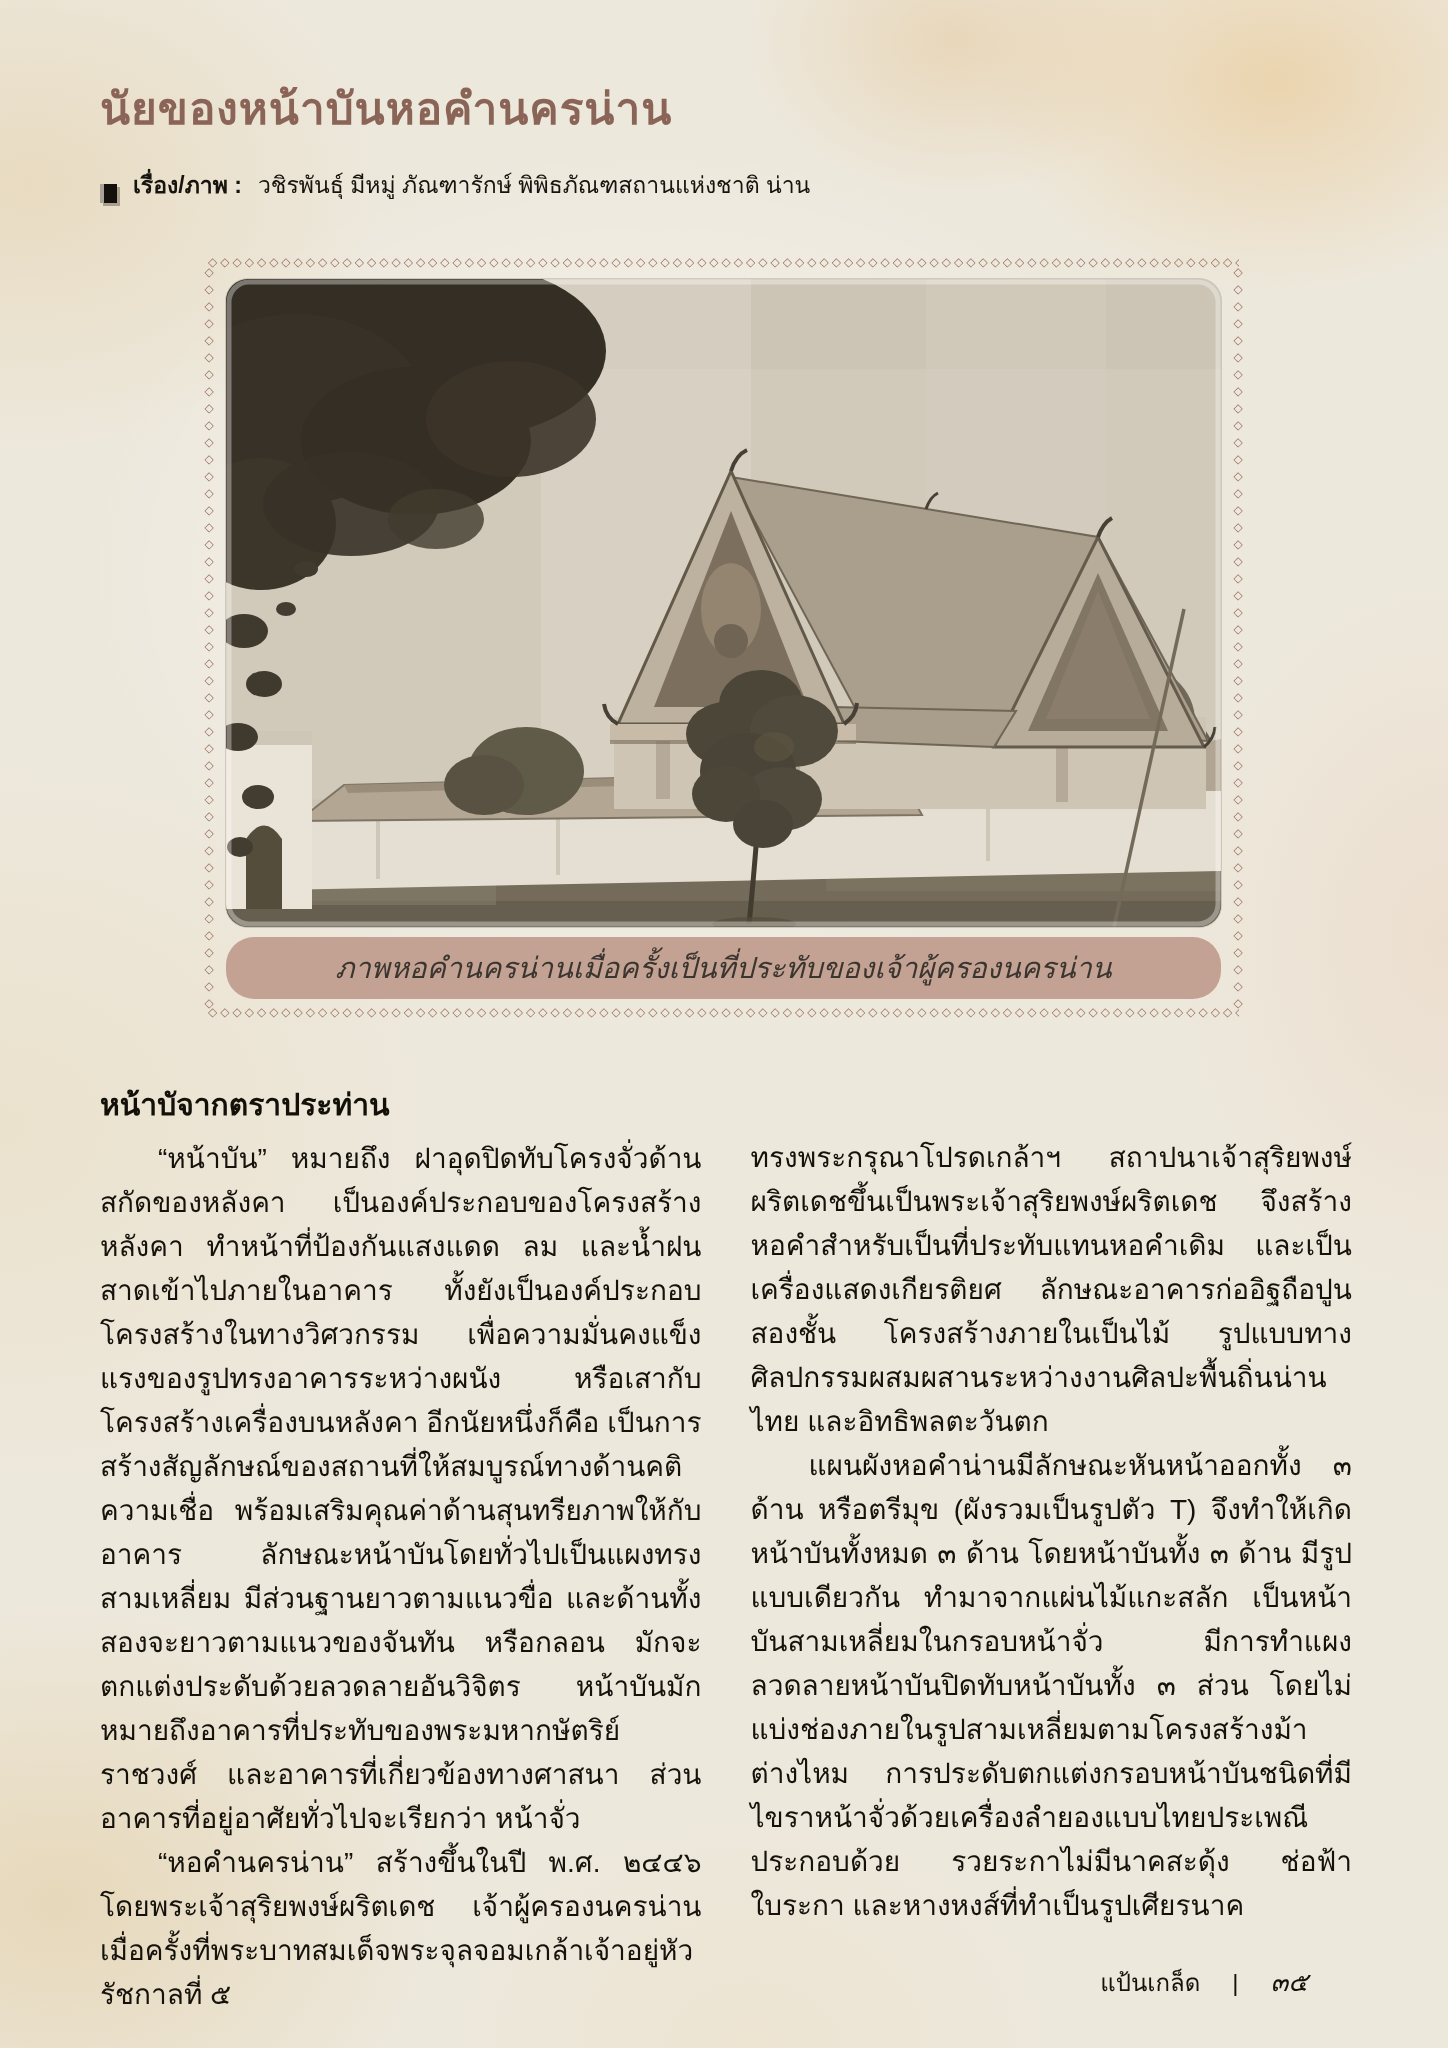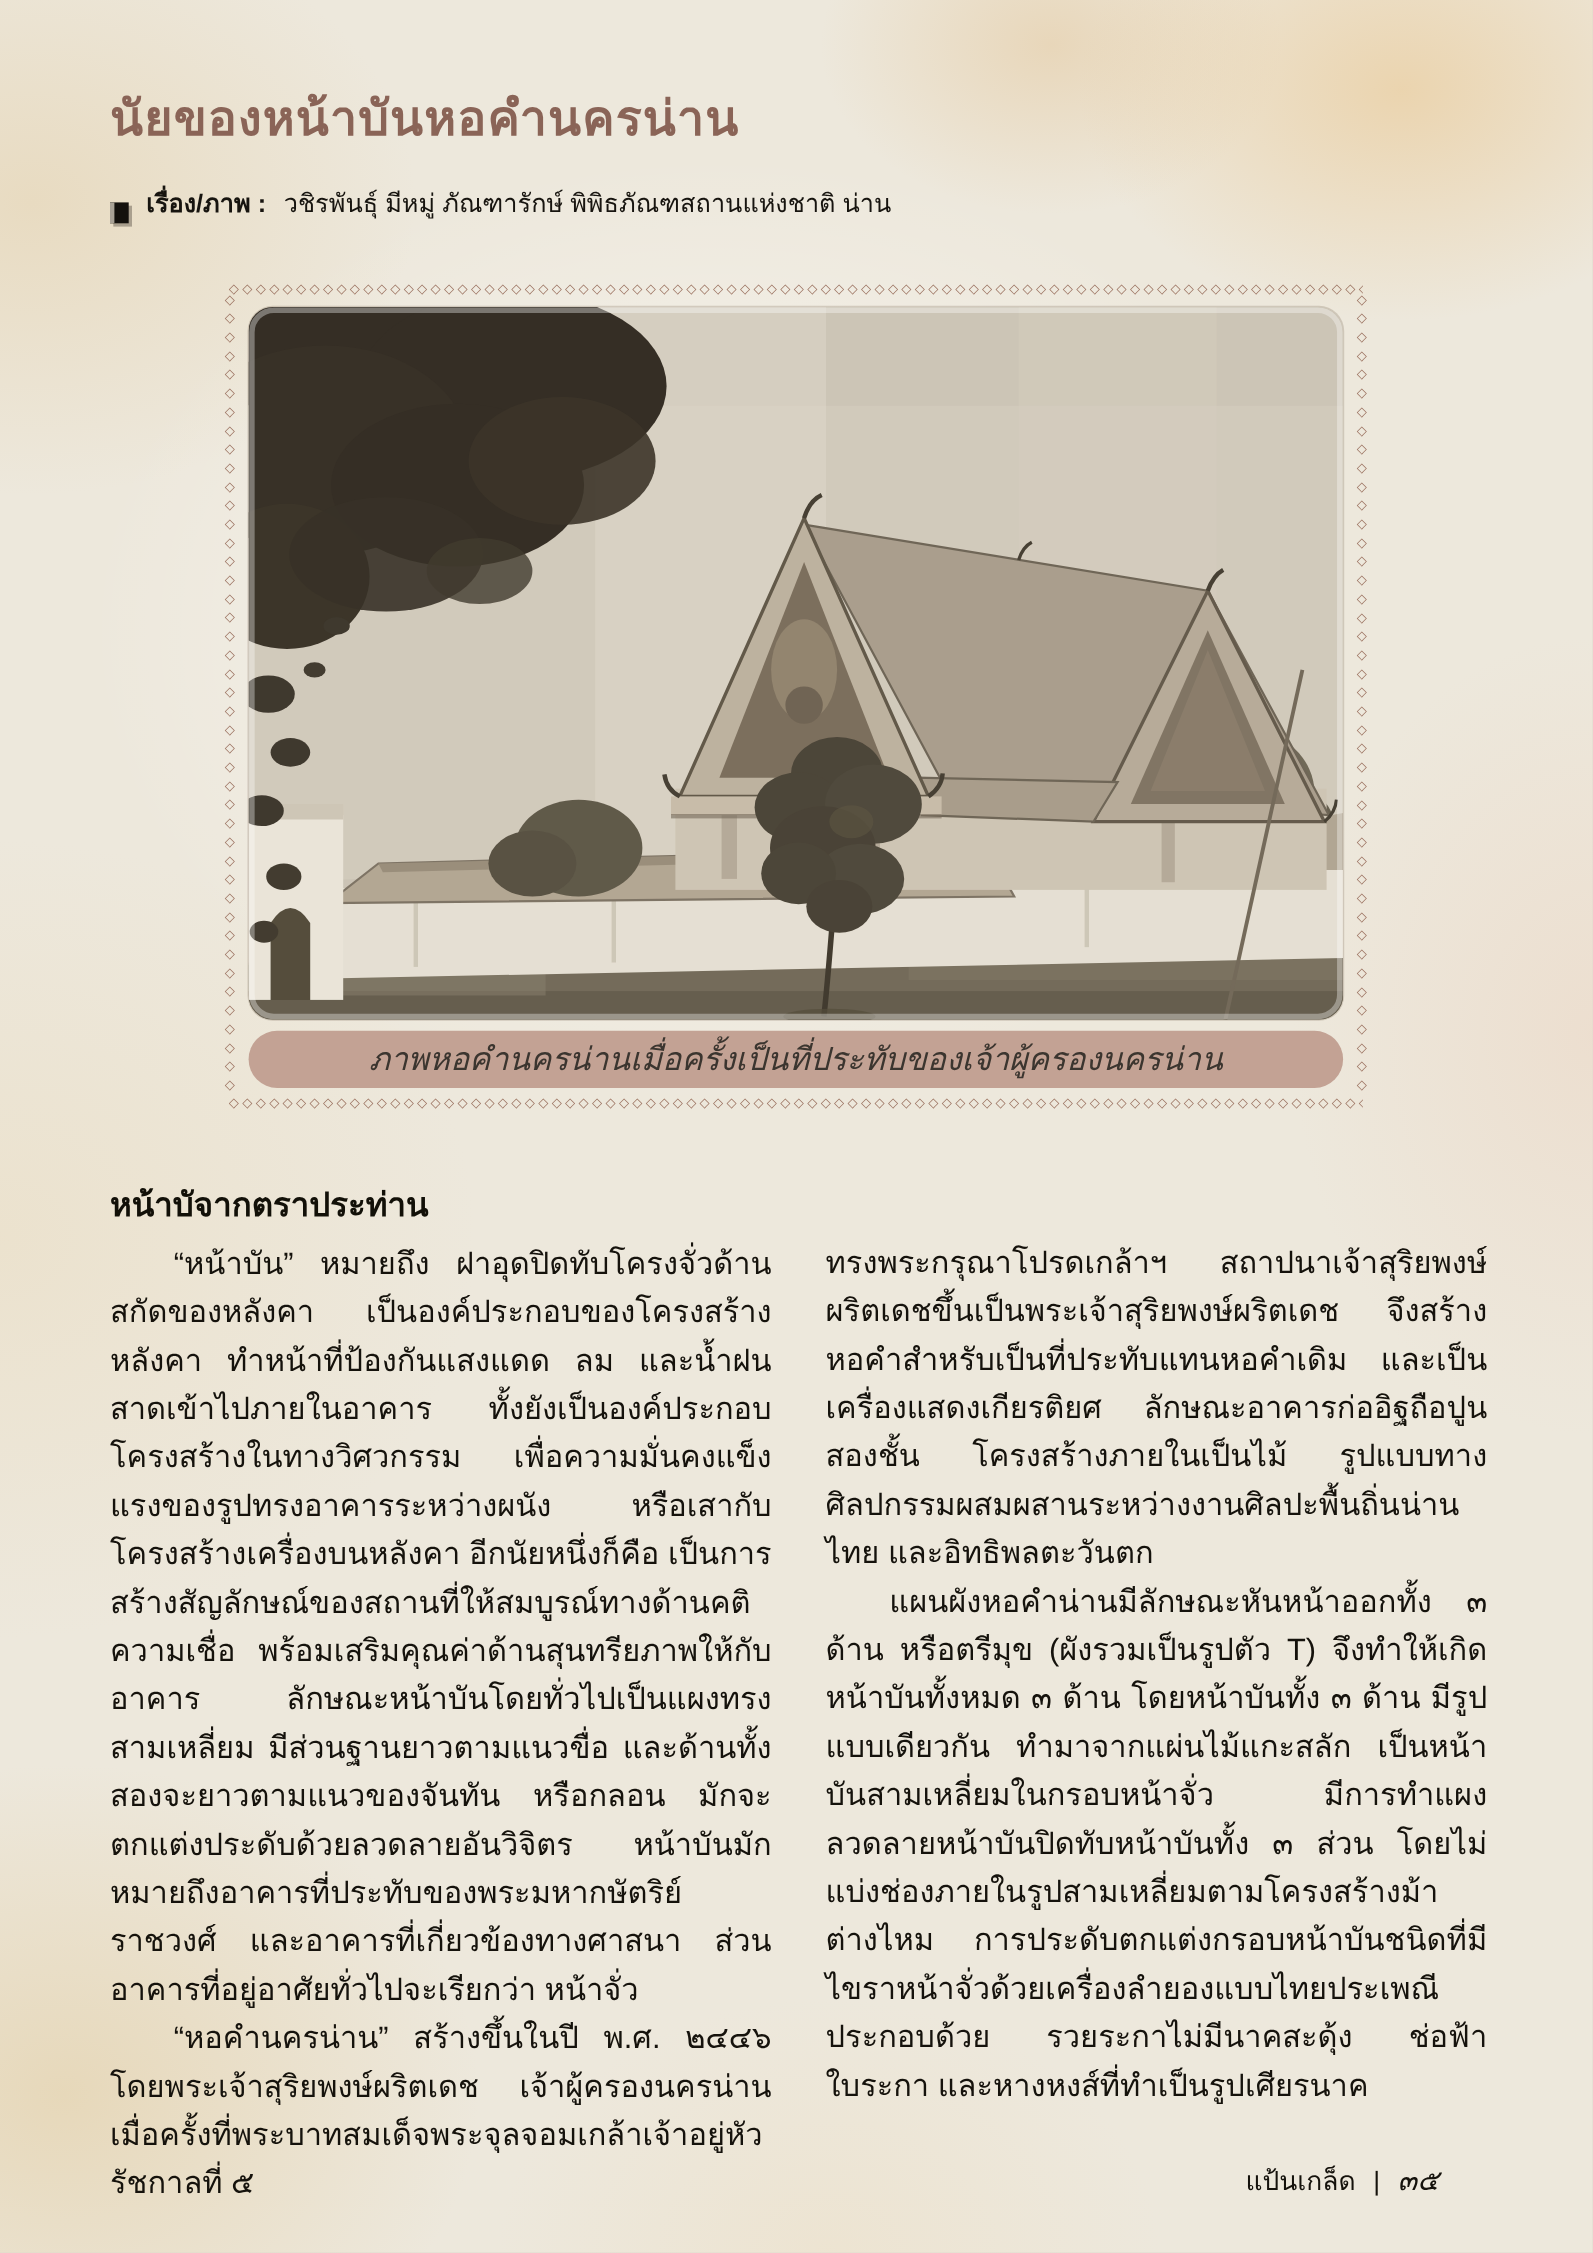--- a/index.html
+++ b/index.html
@@ -61,21 +61,21 @@
   }
   .frame-edge.left{left:0;}
   .frame-edge.right{right:0;}
   .photo{
     width:995px;height:648px;border-radius:22px;overflow:hidden;
     background:#d2ccc0;
     box-shadow:0 0 0 1px rgba(120,100,80,.25);
   }
   .photo svg{display:block;width:100%;height:100%;}
   .caption-bar{
-    margin-top:10px;width:995px;height:52px;border-radius:28px;
+    margin-top:10px;width:995px;height:62px;border-radius:28px;
     background:#c3a294;
     display:flex;align-items:center;justify-content:center;
     font-style:italic;font-size:29px;color:#3b352f;
   }
   
   .article{
     display:flex;gap:49px;
     padding:62px 96px 0 100px;
   }
   .col{flex:1 1 0;}
@@ -84,21 +84,21 @@
     margin:0 0 9px 0;font-size:30px;font-weight:bold;color:#121008;
   }
   .article p{
     margin:0;font-size:28px;line-height:44px;color:#15120c;
     text-align:justify;
   }
   .article p.indent{text-indent:58px;}
   
   .footer{
     position:absolute;right:140px;bottom:46px;
-    font-size:24px;color:#15120c;display:flex;gap:16px;align-items:baseline;
+    font-size:24px;color:#15120c;display:flex;gap:32px;align-items:baseline;
   }
   .footer .pagenum{font-style:italic;font-family:Liberation Serif, serif;font-size:26px;}
 </style>
 </head>
 <body>
 
 <div class="page">
 
   <header class="hdr">
     <h1 class="title">นัยของหน้าบันหอคำนครน่าน</h1>

